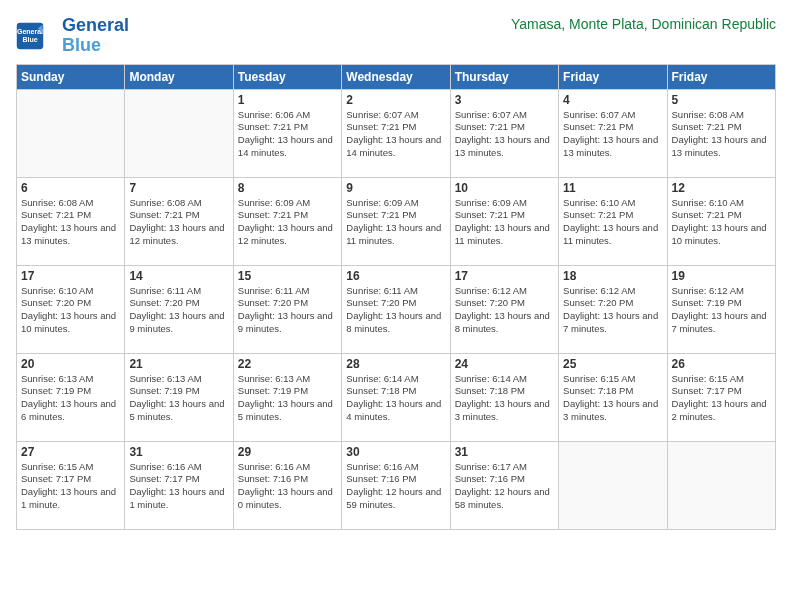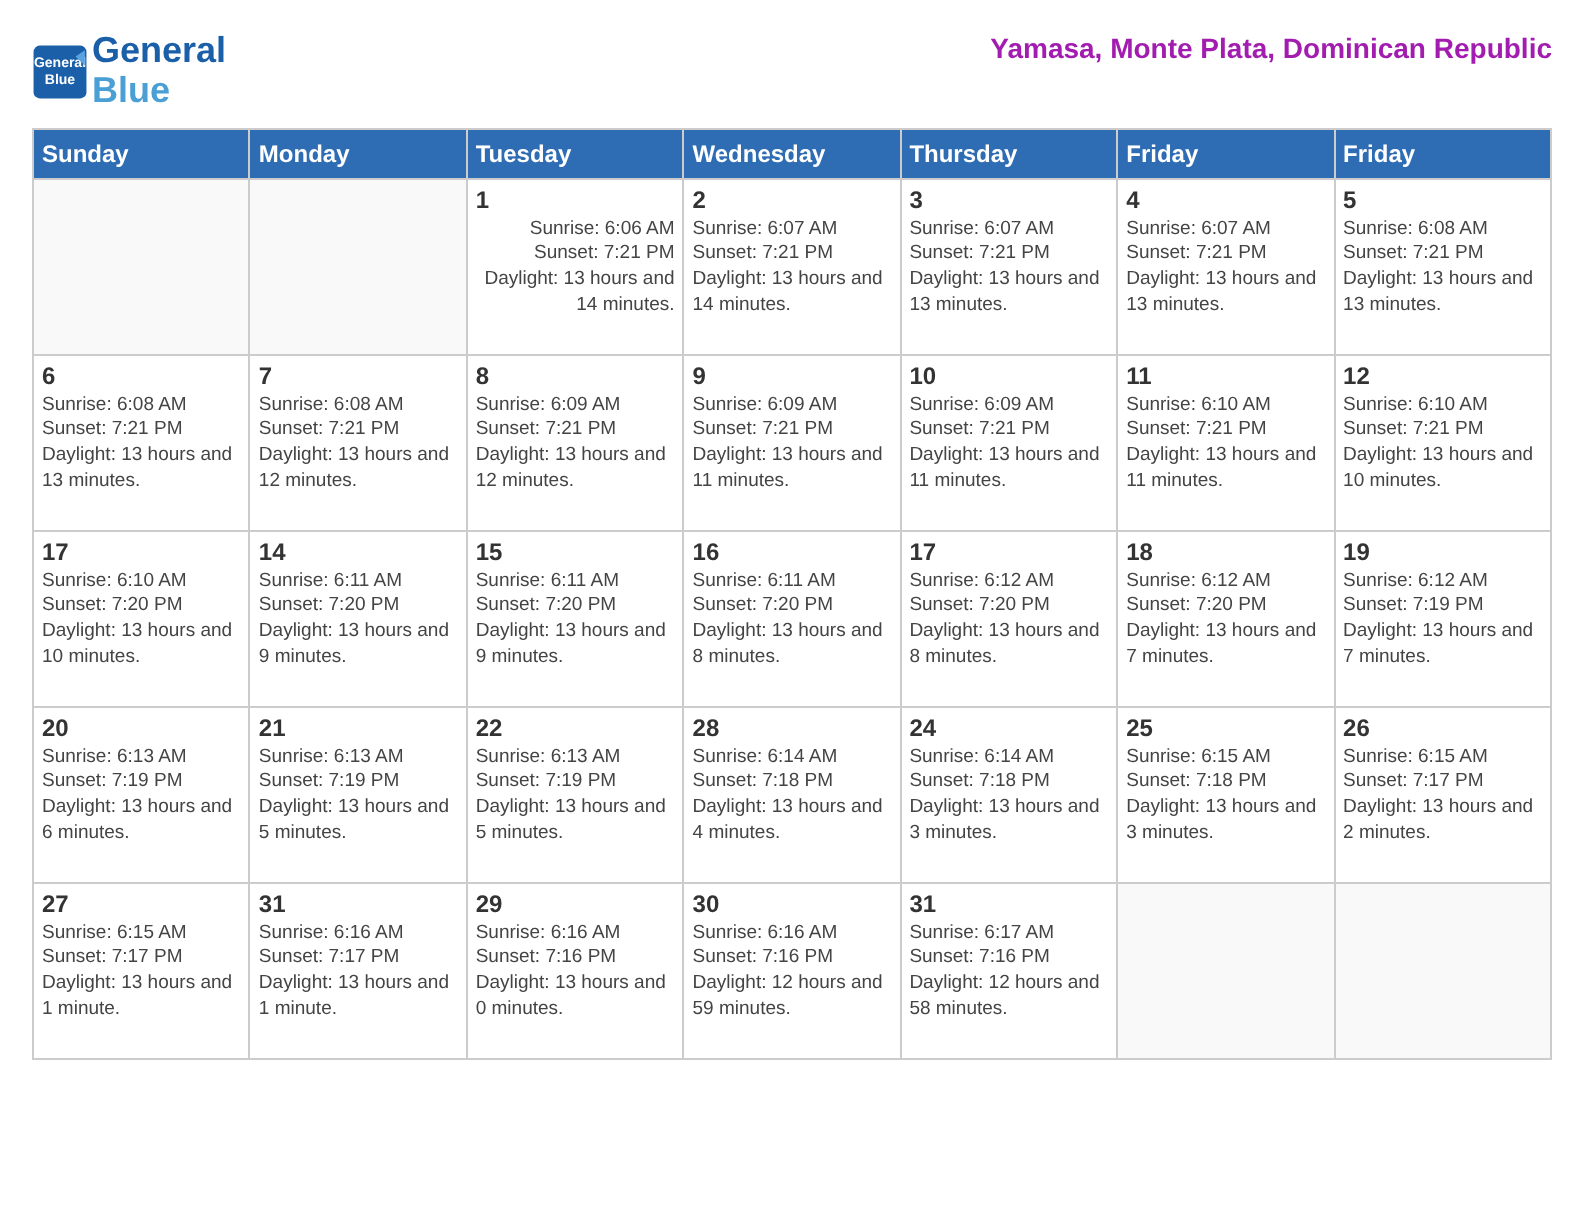--- a/index.html
+++ b/index.html
@@ -12,21 +12,21 @@
     }
     .header {
       display: flex;
       justify-content: space-between;
       align-items: flex-start;
       margin-bottom: 8px;
     }
     .logo {
       display: flex;
       align-items: center;
-      gap: 0;
+      gap: 16px;
     }
     .logo-text {
       font-size: 18px;
       font-weight: bold;
       color: #333;
       line-height: 1.1;
     }
     .logo-text span {
       color: #1a5fa8;
     }
@@ -38,22 +38,21 @@
     .title-block {
       text-align: right;
     }
     .month-title {
       font-size: 36px;
       color: #333;
       font-weight: normal;
     }
     .location {
       font-size: 14px;
-      color: #a21caf;
-      font-weight: bold;
+      color: #15803d;
     }
     table {
       width: 100%;
       border-collapse: collapse;
       table-layout: fixed;
     }
     th {
       background-color: #2e6db4;
       color: #fff;
       font-size: 12px;
@@ -117,21 +116,21 @@
         <th>Friday</th>
         <th>Friday</th>
       </tr>
   </thead>
   <tbody id="calendar-body">
       <tr>
         <td class="empty"></td>
         <td class="empty"></td>
         <td>
           <span class="day-number">1</span>
-          <div class="day-info" style="white-space: pre-line; text-align: right;">Sunrise: 6:06 AM
+          <div class="day-info" style="white-space: pre-line;">Sunrise: 6:06 AM
 Sunset: 7:21 PM
 Daylight: 13 hours and 14 minutes.</div>
         </td>
         <td>
           <span class="day-number">2</span>
           <div class="day-info" style="white-space: pre-line;">Sunrise: 6:07 AM
 Sunset: 7:21 PM
 Daylight: 13 hours and 14 minutes.</div>
         </td>
         <td>

